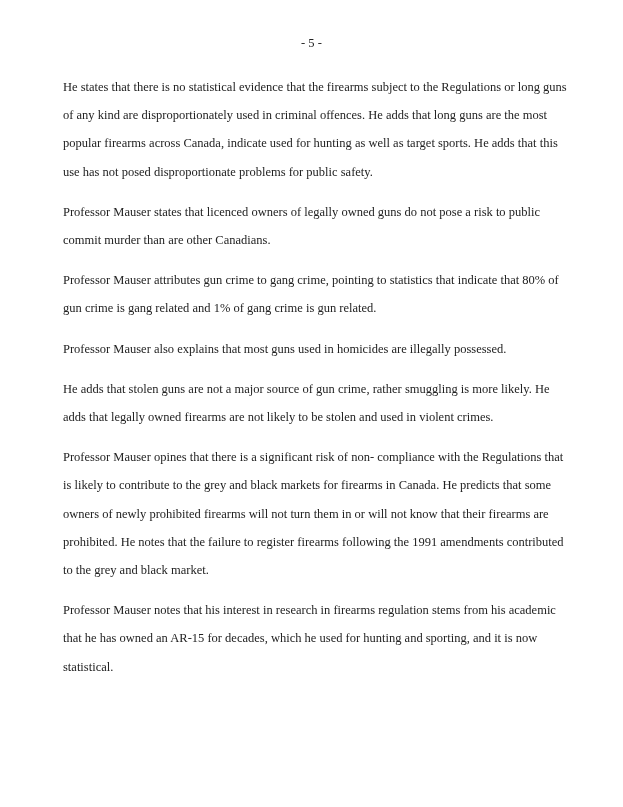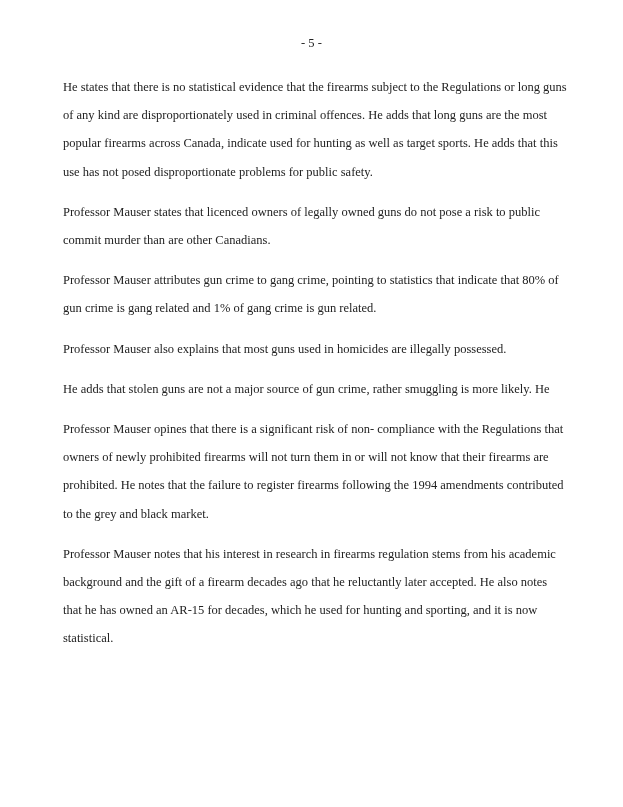--- a/index.html
+++ b/index.html
@@ -62,27 +62,28 @@
       </div>
       <div class="para">
         <div class="line">Professor Mauser attributes gun crime to gang crime, pointing to statistics that indicate that 80% of</div>
         <div class="line">gun crime is gang related and 1% of gang crime is gun related.</div>
       </div>
       <div class="para">
         <div class="line">Professor Mauser also explains that most guns used in homicides are illegally possessed.</div>
       </div>
       <div class="para">
         <div class="line">He adds that stolen guns are not a major source of gun crime, rather smuggling is more likely. He</div>
+        <div class="line">adds that legally owned firearms are not likely to be stolen and used in violent crimes.</div>
       </div>
       <div class="para">
         <div class="line">Professor Mauser opines that there is a significant risk of non- compliance with the Regulations that</div>
+        <div class="line">is likely to contribute to the grey and black markets for firearms in Canada. He predicts that some</div>
         <div class="line">owners of newly prohibited firearms will not turn them in or will not know that their firearms are</div>
-        <div class="line">prohibited. He notes that the failure to register firearms following the 1994 amendments contributed</div>
+        <div class="line">prohibited. He notes that the failure to register firearms following the 1991 amendments contributed</div>
         <div class="line">to the grey and black market.</div>
       </div>
       <div class="para">
         <div class="line">Professor Mauser notes that his interest in research in firearms regulation stems from his academic</div>
-        <div class="line">background and the gift of a firearm decades ago that he reluctantly later accepted. He also notes</div>
         <div class="line">that he has owned an AR-15 for decades, which he used for hunting and sporting, and it is now</div>
         <div class="line">statistical.</div>
       </div>
     </div>
 </div>
 
 </body></html>

